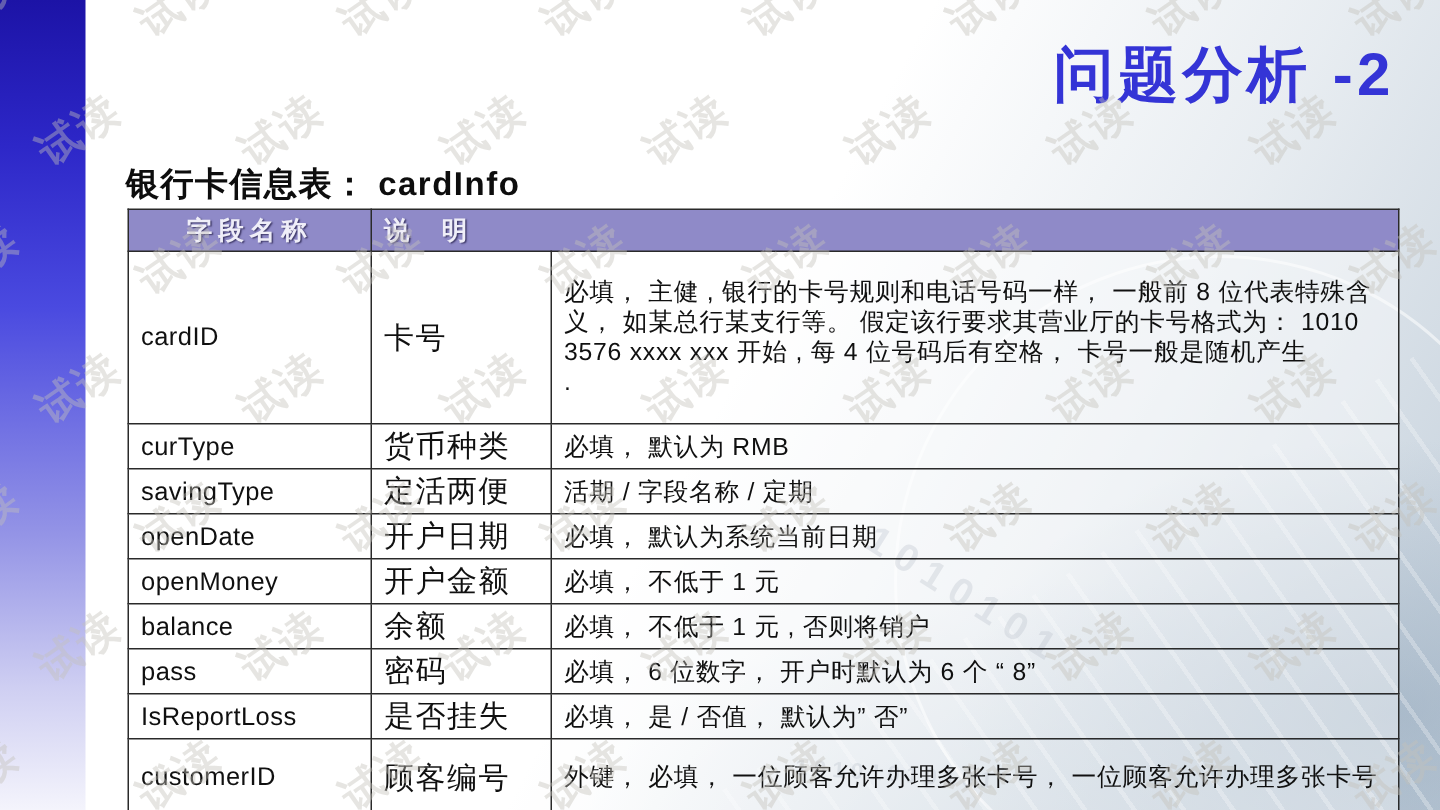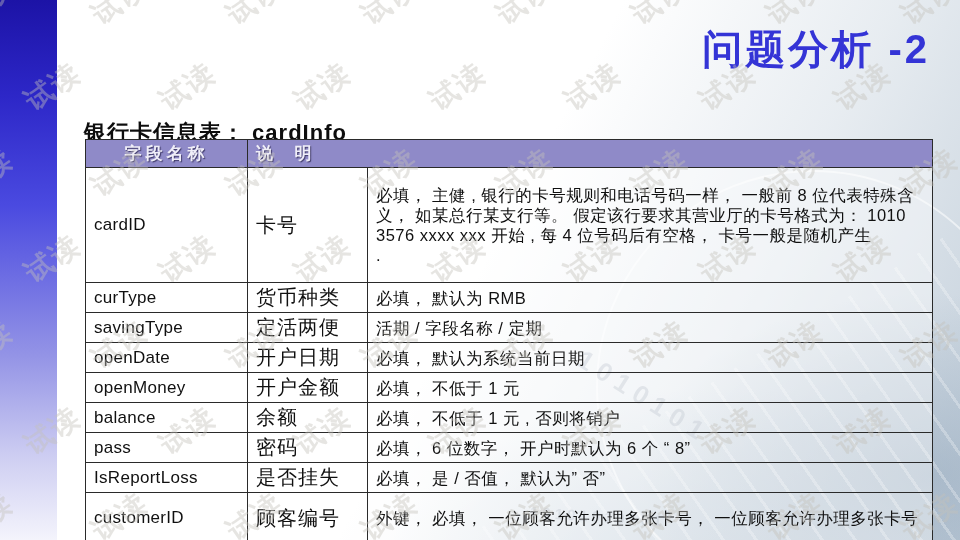--- a/index.html
+++ b/index.html
@@ -37,21 +37,21 @@
     position:absolute;left:0;top:0;width:57px;height:540px;z-index:2;
     background:linear-gradient(180deg,#1c13a6 0%,#2d27c8 18%,#4a4ae0 38%,#9494e6 66%,#cfcff2 85%,#f4f4fc 100%);
   }
   
   .slide-title{
     position:absolute;z-index:3;right:30px;top:22px;width:600px;
     text-align:right;font-size:40px;font-weight:bold;letter-spacing:3px;
     color:#3434d6;
   }
   .slide-heading{
-    position:absolute;z-index:3;left:84px;top:118px;
+    position:absolute;z-index:3;left:84px;top:108px;
     font-size:22px;font-weight:bold;color:#0d0d0d;letter-spacing:1px;
   }
   
   .info-table{
     position:absolute;z-index:3;left:85px;top:139px;width:847px;
     border-collapse:collapse;table-layout:fixed;
     color:#101010;
     padding-left:41px;
   }
   .info-table td,.info-table th{

